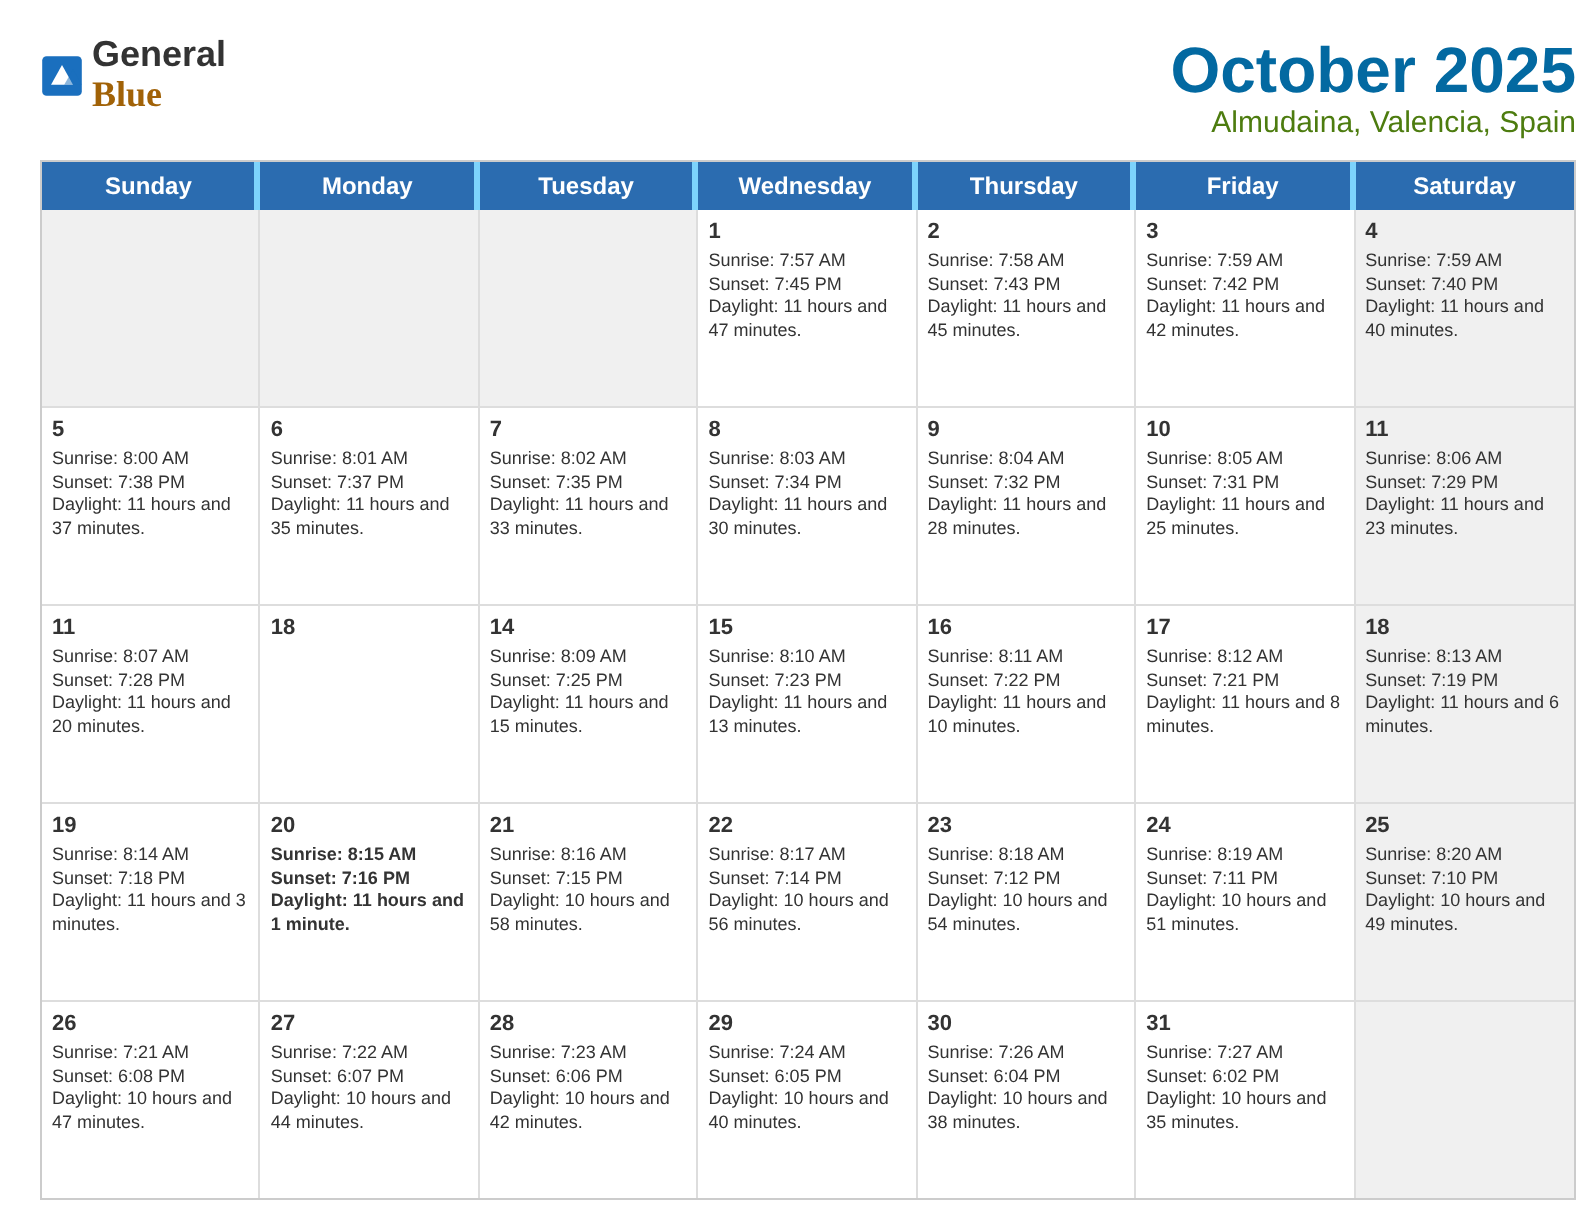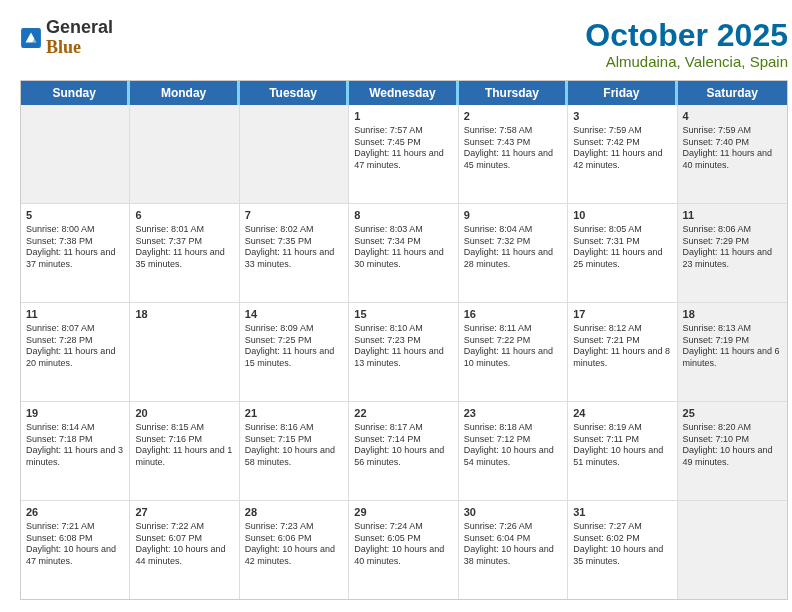--- a/index.html
+++ b/index.html
@@ -256,21 +256,21 @@
         </div>
         <div class="cal-row">
           <div class="cal-cell">
             <span class="day-num">19</span>
             <div class="cell-text" style="white-space: pre-line;">Sunrise: 8:14 AM
 Sunset: 7:18 PM
 Daylight: 11 hours and 3 minutes.</div>
           </div>
           <div class="cal-cell">
             <span class="day-num">20</span>
-            <div class="cell-text" style="white-space: pre-line;">Sunrise: 8:15 AM
+            <div class="cell-text" style="white-space: pre-line; font-weight: bold;">Sunrise: 8:15 AM
 Sunset: 7:16 PM
 Daylight: 11 hours and 1 minute.</div>
           </div>
           <div class="cal-cell">
             <span class="day-num">21</span>
             <div class="cell-text" style="white-space: pre-line;">Sunrise: 8:16 AM
 Sunset: 7:15 PM
 Daylight: 10 hours and 58 minutes.</div>
           </div>
           <div class="cal-cell">

